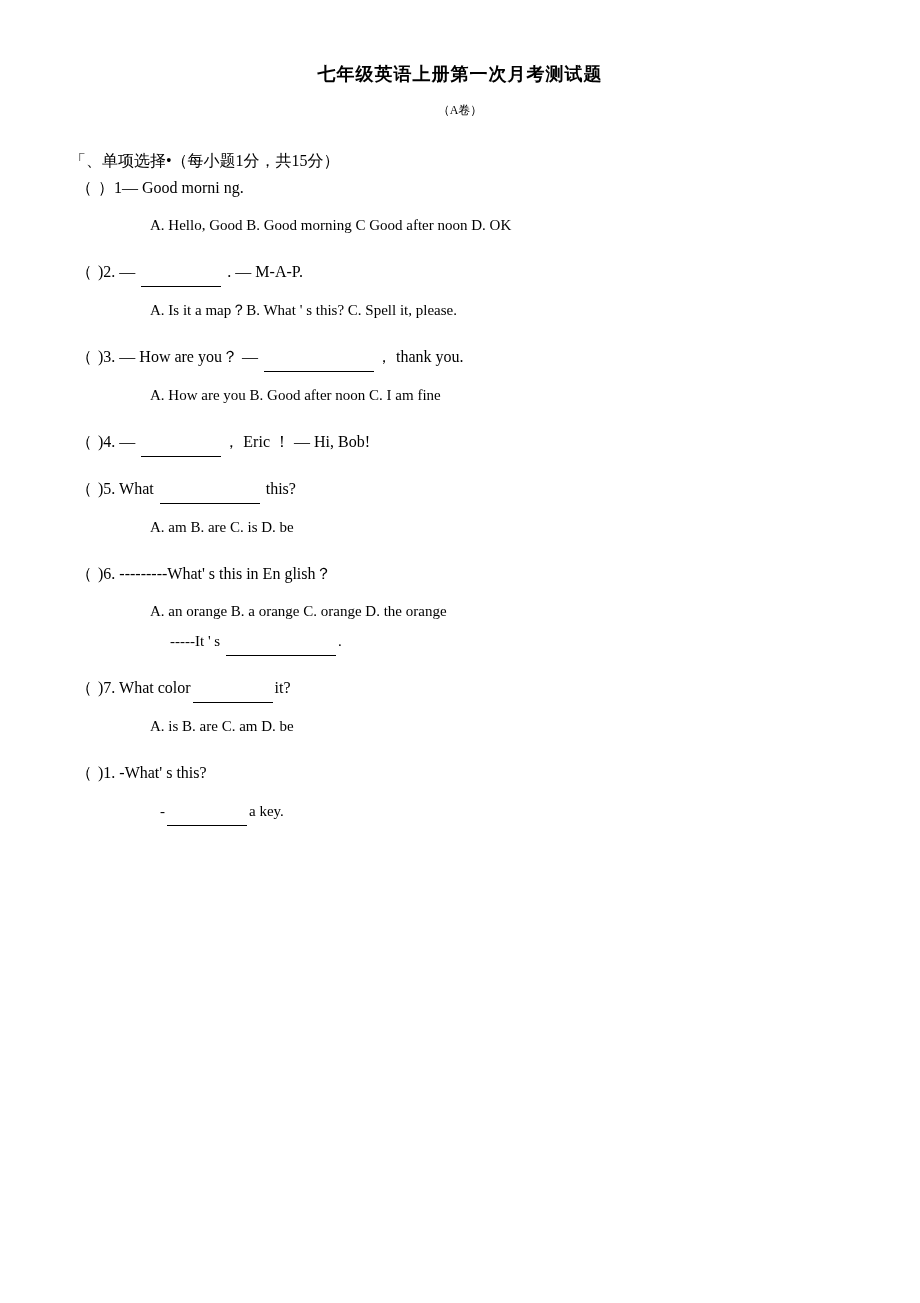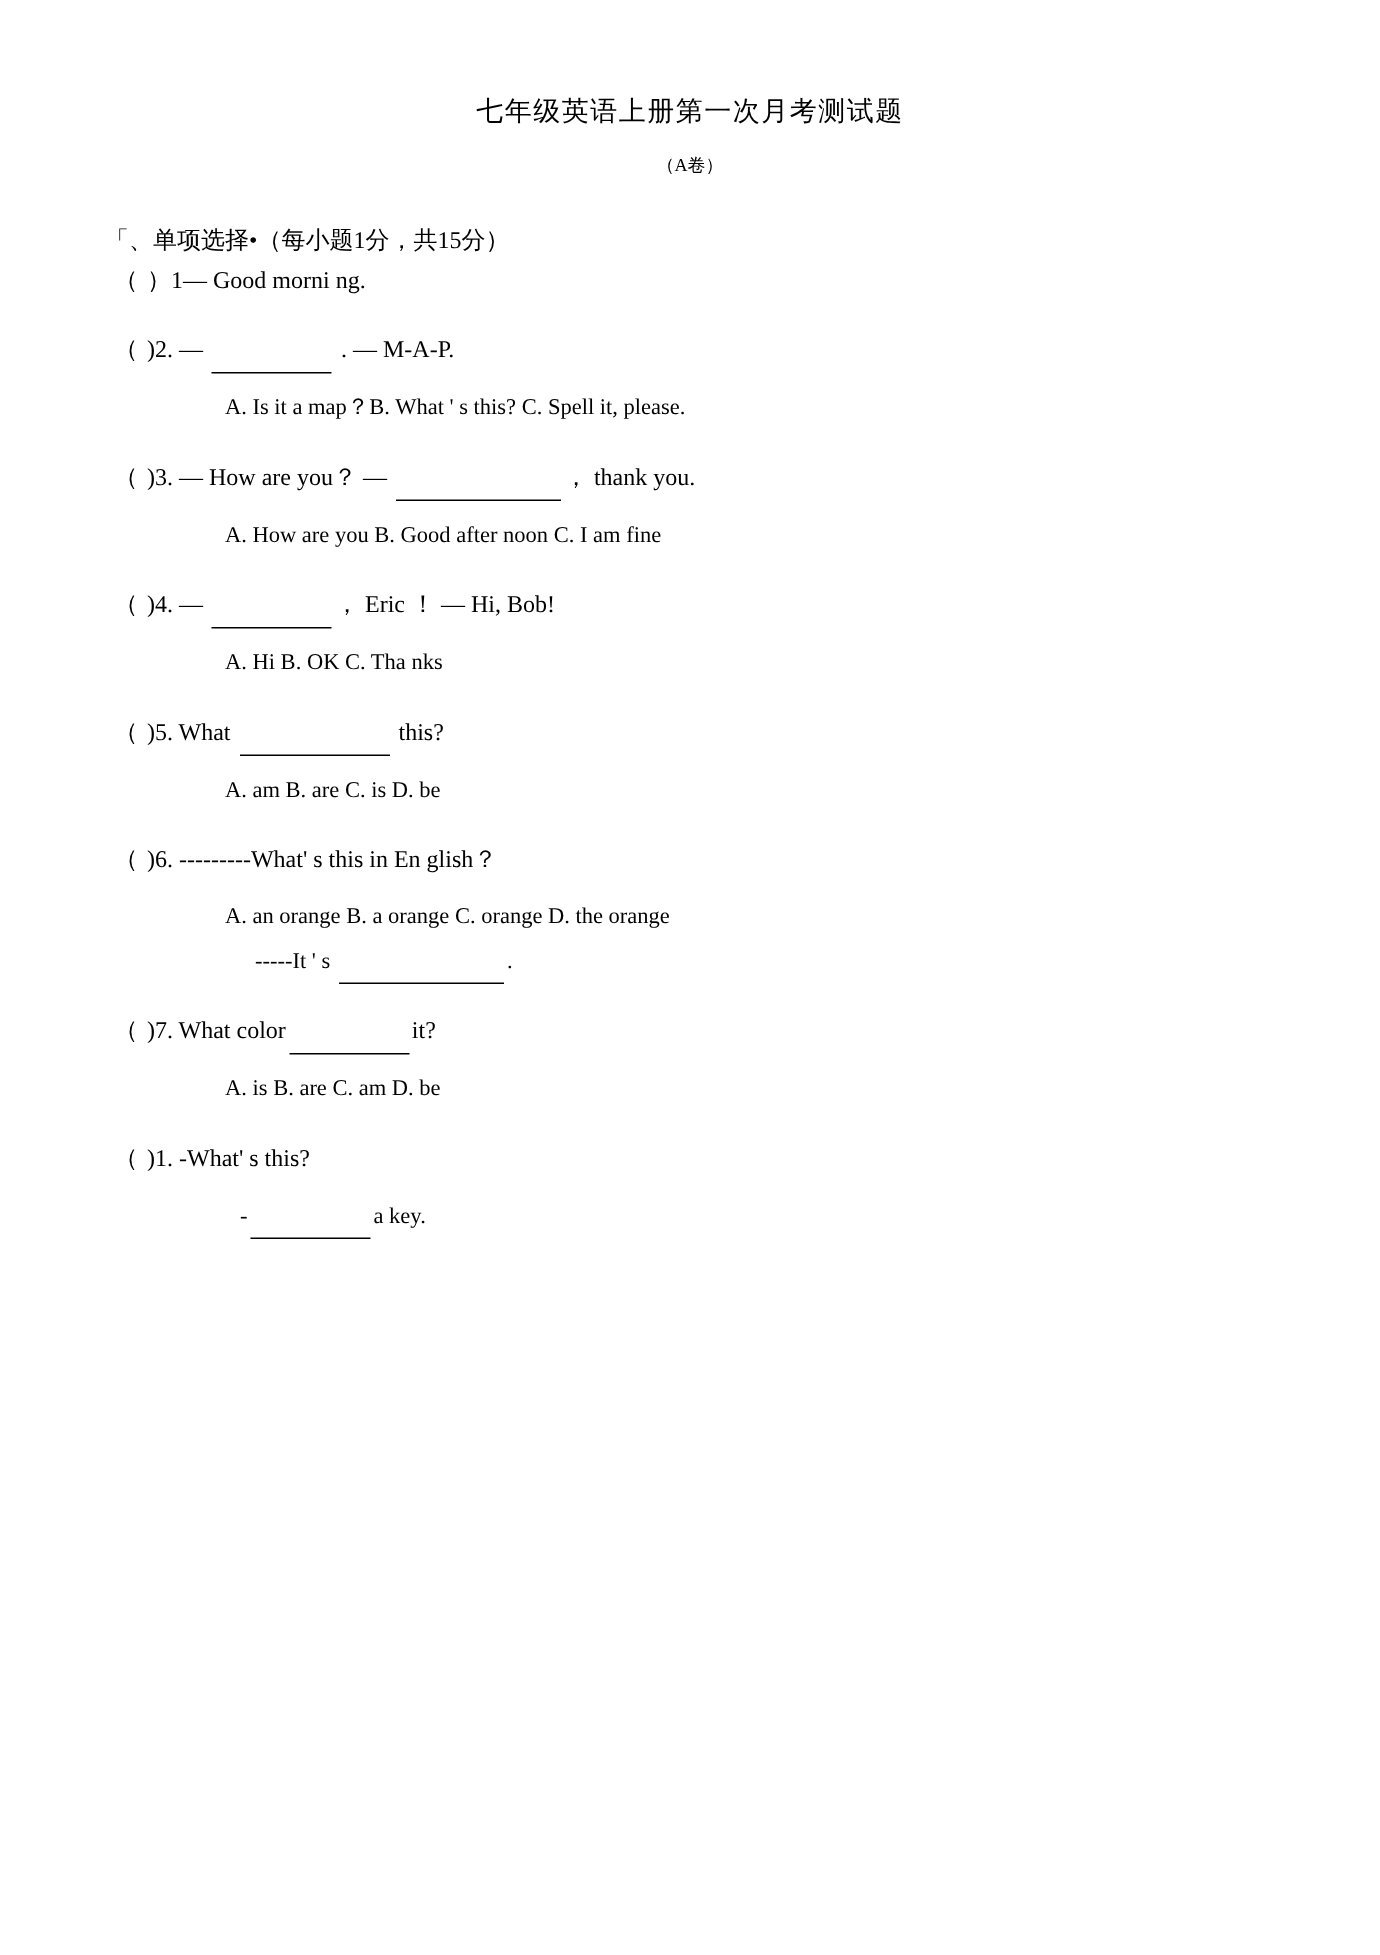--- a/index.html
+++ b/index.html
@@ -13,21 +13,21 @@
       font-size: 16px;
       color: #000000;
       width: 920px;
       min-height: 1303px;
       padding: 60px 70px;
       line-height: 1.6;
     }
     .title {
       text-align: center;
       font-size: 18px;
-      font-weight: normal;
+      font-weight: bold;
       margin-bottom: 12px;
       letter-spacing: 1px;
     }
     .subtitle {
       text-align: center;
       font-size: 12px;
       margin-bottom: 28px;
     }
     .section-header {
       font-size: 16px;
@@ -82,20 +82,23 @@
 
 <div class="title">七年级英语上册第一次月考测试题</div>
 <div class="subtitle">（A卷）</div>
 <div class="section-header">「、单项选择•（每小题1分，共15分）</div>
 
 <div class="question-block">
   <div class="question-row">
     <span class="paren">（</span>
     <span class="q-text">）1—  Good morni ng.</span>
   </div>
+  <div class="options-row">
+    A.    Hello, Good B. Good morning C Good after noon D.       OK
+  </div>
 </div>
 
 <div class="question-block">
   <div class="question-row">
     <span class="paren">（</span>
     <span class="q-text">)2.  —  <span class="blank"></span> .              — M-A-P.</span>
   </div>
   <div class="options-row">
     A. Is it a map？B. What ' s this? C. Spell it, please.
   </div>
@@ -108,23 +111,20 @@
   </div>
   <div class="options-row">
     A.  How are you B. Good after noon C. I am fine
   </div>
 </div>
 
 <div class="question-block">
   <div class="question-row">
     <span class="paren">（</span>
     <span class="q-text">)4. — <span class="blank"></span>，   Eric ！           — Hi, Bob!</span>
-  </div>
-  <div class="options-row">
-    A.  Hi B. OK              C. Tha nks
   </div>
 </div>
 
 <div class="question-block">
   <div class="question-row">
     <span class="paren">（</span>
     <span class="q-text">)5. What <span class="blank-sm"></span>  this?</span>
   </div>
   <div class="options-row">
     A.  am B. are C. is D. be

